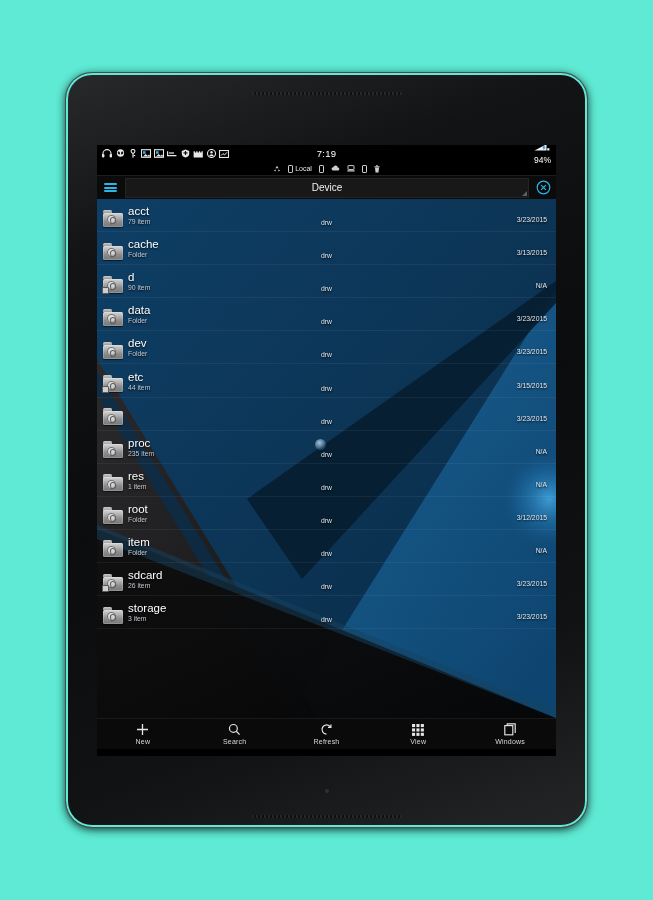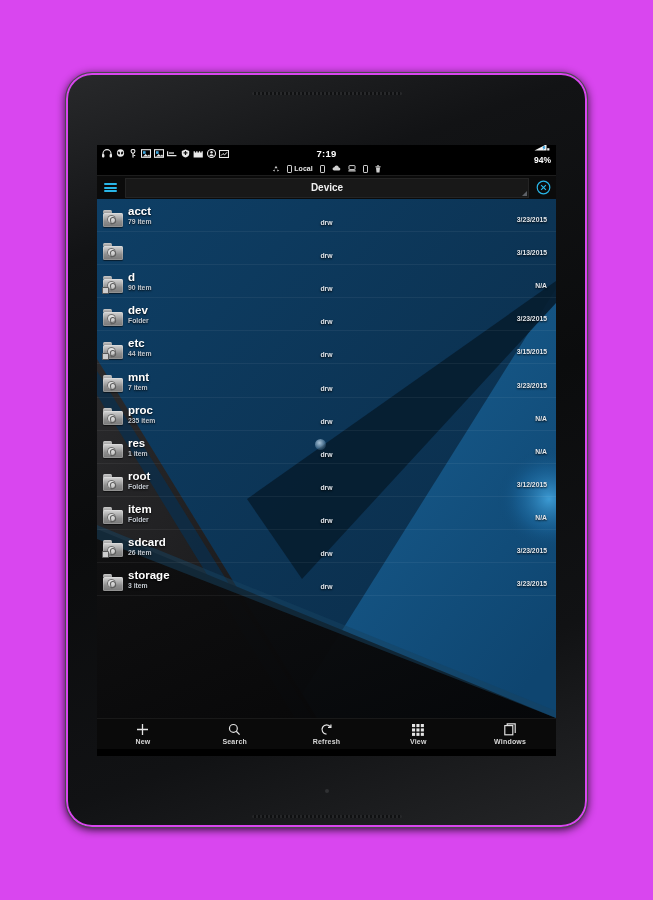--- a/index.html
+++ b/index.html
@@ -1,18 +1,18 @@
 <!DOCTYPE html>
 <html><head>
 <meta charset="utf-8">
 <style>
   html,body{margin:0;padding:0;background:#000;}
   body{width:653px;height:900px;overflow:hidden;font-family:"Liberation Sans",sans-serif;}
 
-  #stage{position:relative;width:653px;height:900px;background:#d946ef;font-weight:bold;}
+  #stage{position:relative;width:653px;height:900px;background:#5eead4;}
 
   
   #tablet{
     position:absolute;left:66px;top:73px;width:521px;height:754px;
     border-radius:26px;
     background:
       linear-gradient(155deg,#ララ) ,
       linear-gradient(160deg,#3a3b3d 0%,#1b1c1e 18%,#101113 45%,#141517 70%,#2e2f31 100%);
     box-shadow:0 0 0 1px #4a4b4d, 0 2px 10px rgba(0,0,0,.9);
   }
@@ -392,20 +392,24 @@
               </div>
               <div class="date-col"><span class="f-date">3/23/2015</span></div>
               <div class="row-sep"></div>
             </div>
             <div class="row">
               <div class="folder-ic">
                 <span class="tab"></span>
                 <span class="body"></span>
                 <span class="glyph"></span>
               </div>
+              <div class="name-col">
+                <div class="f-name">cache</div>
+                <div class="f-sub">Folder</div>
+              </div>
               <div class="perm-col">
                 <span class="f-perm">drw</span>
               </div>
               <div class="date-col"><span class="f-date">3/13/2015</span></div>
               <div class="row-sep"></div>
             </div>
             <div class="row">
               <div class="folder-ic">
                 <span class="tab"></span>
                 <span class="body"></span>
@@ -422,20 +426,36 @@
               <div class="date-col"><span class="f-date">N/A</span></div>
               <div class="row-sep"></div>
             </div>
             <div class="row">
               <div class="folder-ic">
                 <span class="tab"></span>
                 <span class="body"></span>
                 <span class="glyph"></span>
               </div>
               <div class="name-col">
+                <div class="f-name">data</div>
+                <div class="f-sub">Folder</div>
+              </div>
+              <div class="perm-col">
+                <span class="f-perm">drw</span>
+              </div>
+              <div class="date-col"><span class="f-date">3/23/2015</span></div>
+              <div class="row-sep"></div>
+            </div>
+            <div class="row">
+              <div class="folder-ic">
+                <span class="tab"></span>
+                <span class="body"></span>
+                <span class="glyph"></span>
+              </div>
+              <div class="name-col">
                 <div class="f-name">dev</div>
                 <div class="f-sub">Folder</div>
               </div>
               <div class="perm-col">
                 <span class="f-perm">drw</span>
               </div>
               <div class="date-col"><span class="f-date">3/23/2015</span></div>
               <div class="row-sep"></div>
             </div>
             <div class="row">
@@ -453,24 +473,20 @@
                 <span class="f-perm">drw</span>
               </div>
               <div class="date-col"><span class="f-date">3/15/2015</span></div>
               <div class="row-sep"></div>
             </div>
             <div class="row">
               <div class="folder-ic">
                 <span class="tab"></span>
                 <span class="body"></span>
                 <span class="glyph"></span>
-              </div>
-              <div class="name-col">
-                <div class="f-name">mnt</div>
-                <div class="f-sub">7 item</div>
               </div>
               <div class="perm-col">
                 <span class="f-perm">drw</span>
               </div>
               <div class="date-col"><span class="f-date">3/23/2015</span></div>
               <div class="row-sep"></div>
             </div>
             <div class="row">
               <div class="folder-ic">
                 <span class="tab"></span>

